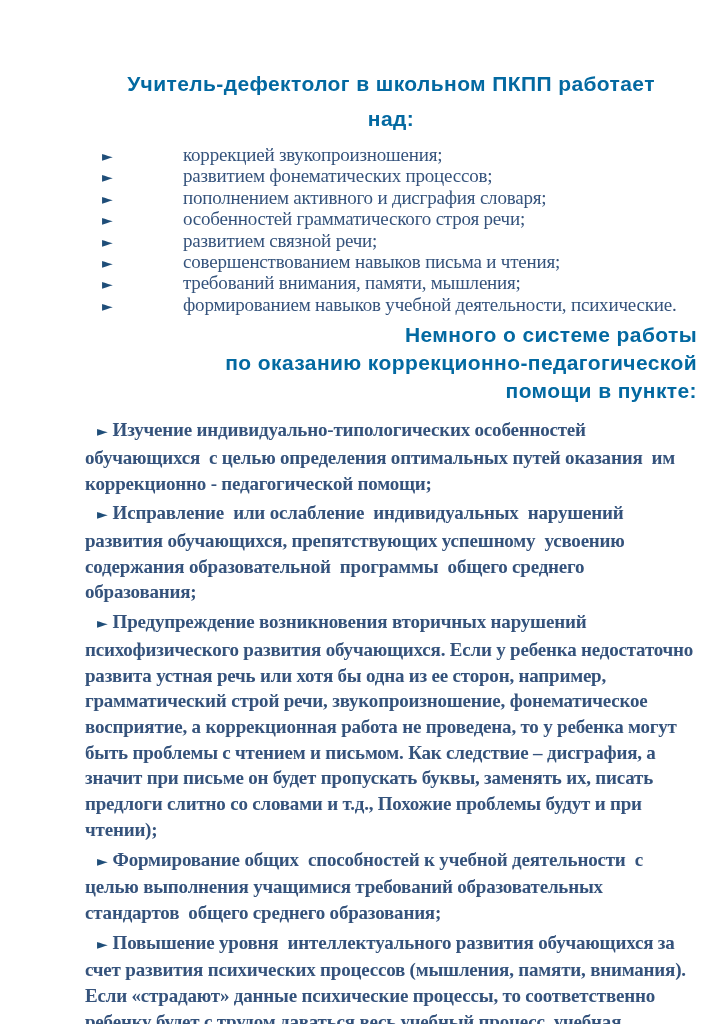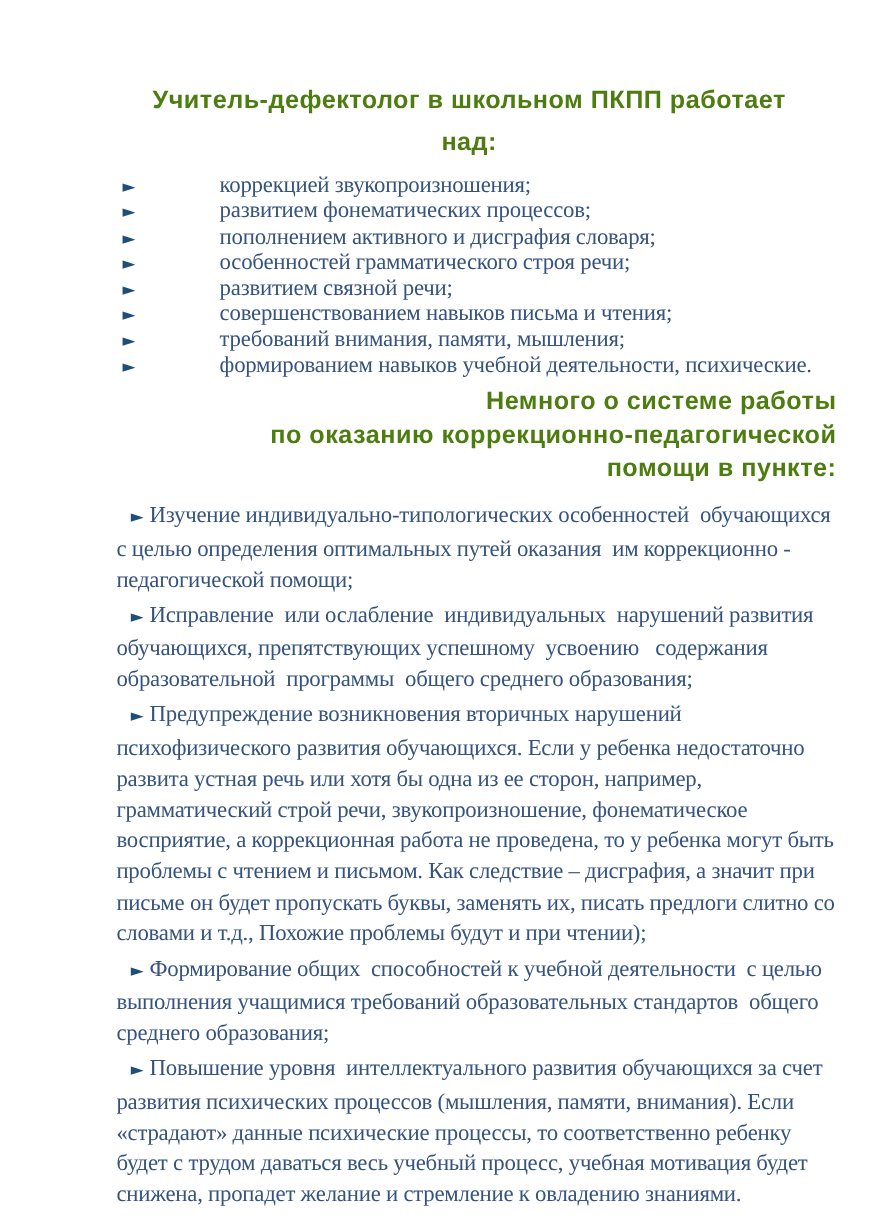--- a/index.html
+++ b/index.html
@@ -14,21 +14,21 @@
     width: 724px; height: 1024px;
     padding: 0 27px 0 85px;
     background: #ffffff;
   }
   
   .heading {
     font-family: "Liberation Sans", "DejaVu Sans", sans-serif;
     font-weight: bold;
     font-size: 21px;
     letter-spacing: 0.4px;
-    color: #4d7c0f;
+    color: #0369a1;
     text-align: center;
   }
   .h1 { margin-top: 66px; line-height: 35px; }
   .h2 { margin-top: 5px;  line-height: 28px; text-align: right; }
   
   .list { margin-top: 9px; padding-left: 17px; }
   .li {
     display: flex;
     align-items: baseline;
     line-height: 19.4px;
@@ -39,26 +39,27 @@
   .bullet {
     font-family: "DejaVu Sans", sans-serif;
     font-size: 14px;
     color: #1f4e79;
     flex: 0 0 auto;
   }
   .li .bullet { width: 81px; }
   
   .paras { margin-top: 12px; }
   .paras p {
-    margin: 0 0 4px 12px;
+    margin: 0 0 4px 0;
     text-indent: 12px;
     font-size: 19px;
     letter-spacing: -0.2px;
     line-height: 25.7px;
     color: #35537c;
+    font-weight: bold;
   }
   .p-bullet { margin-right: 5px; }
   .p-text { white-space: pre-wrap; text-indent: 0; }
 </style>
 </head>
 <body>
 
 <div class="page">
 
   <div class="heading h1">

